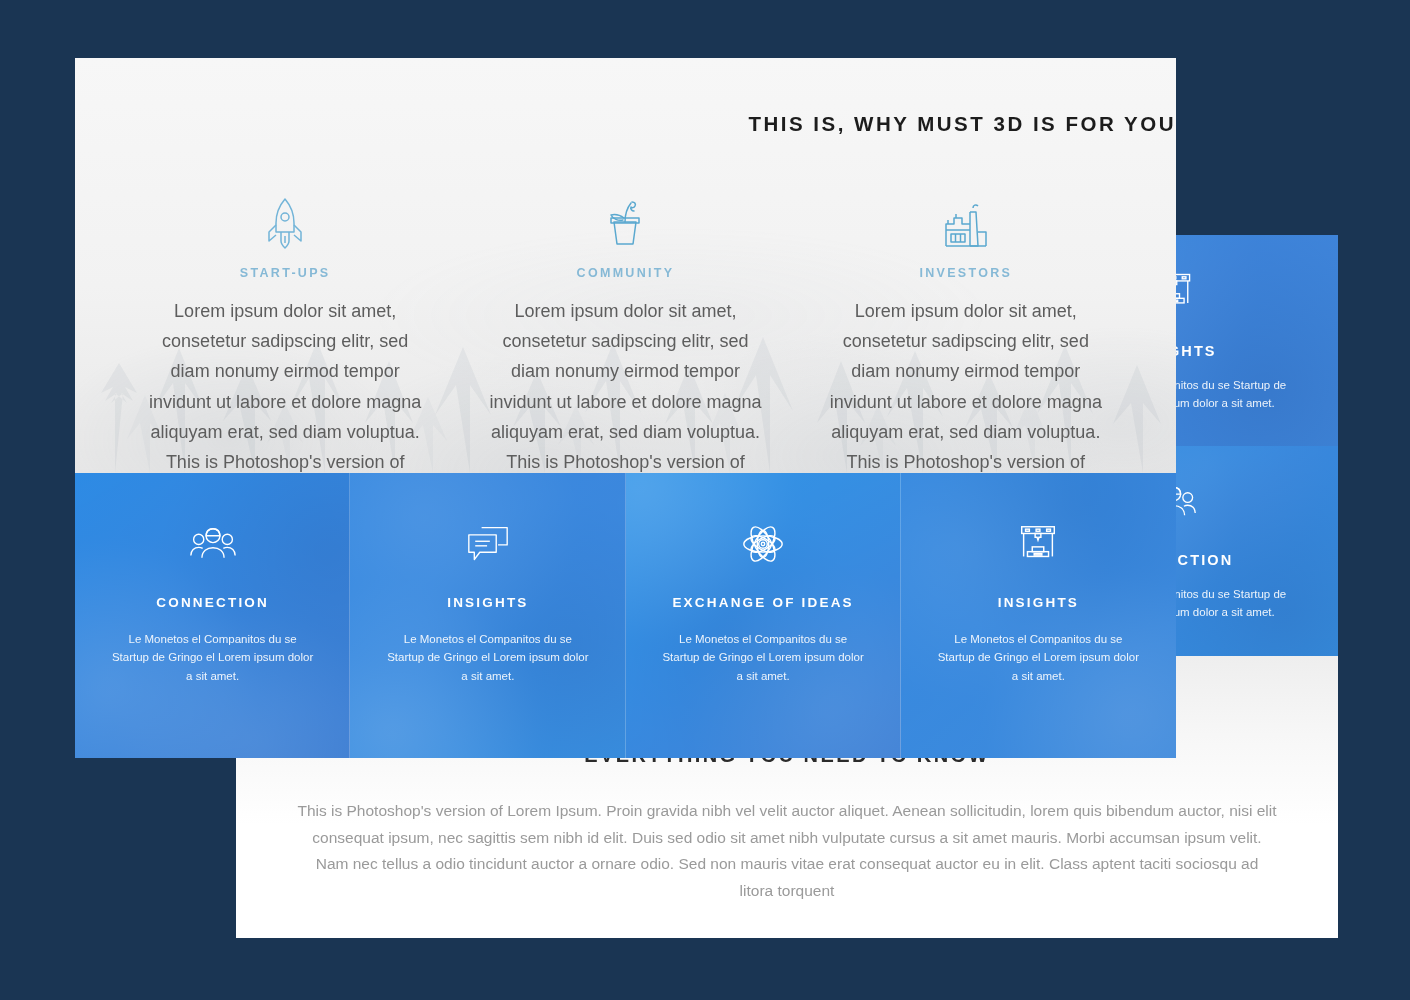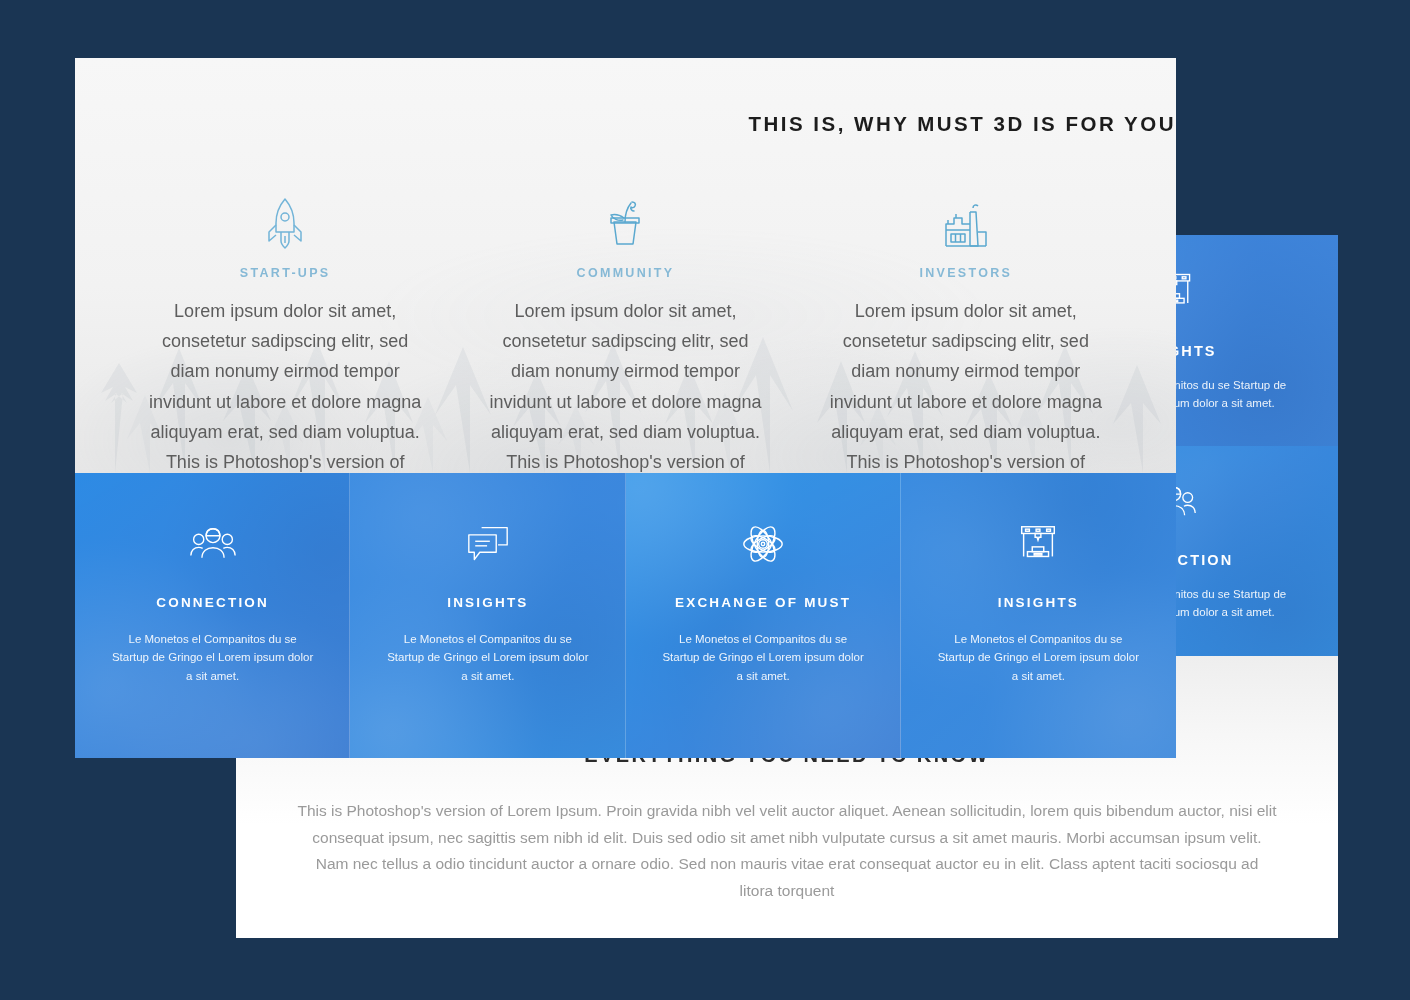--- a/index.html
+++ b/index.html
@@ -499,21 +499,21 @@
               <circle cx="24" cy="24" r="4.5"></circle>
               <circle cx="24" cy="24" r="1.8"></circle>
               <ellipse cx="24" cy="24" rx="20" ry="8.5"></ellipse>
               <ellipse cx="24" cy="24" rx="20" ry="8.5" transform="rotate(60 24 24)"></ellipse>
               <ellipse cx="24" cy="24" rx="20" ry="8.5" transform="rotate(120 24 24)"></ellipse>
               <ellipse cx="24" cy="24" rx="14" ry="6" transform="rotate(30 24 24)"></ellipse>
               <ellipse cx="24" cy="24" rx="14" ry="6" transform="rotate(90 24 24)"></ellipse>
               <ellipse cx="24" cy="24" rx="14" ry="6" transform="rotate(150 24 24)"></ellipse>
             </svg>
           </div>
-          <div class="tile-title">EXCHANGE OF MUST</div>
+          <div class="tile-title">EXCHANGE OF IDEAS</div>
           <div class="tile-desc">Le Monetos el Companitos du se Startup de Gringo el Lorem ipsum dolor a sit amet.</div>
         </div>
       </div>
 
       <div class="tile">
         <div class="tile-photo"></div>
         <div class="tile-overlay"></div>
         <div class="tile-content">
           <div class="tile-icon">
             <svg width="46" height="46" viewBox="0 0 48 48" fill="none" stroke="#ffffff" stroke-width="1.5">

